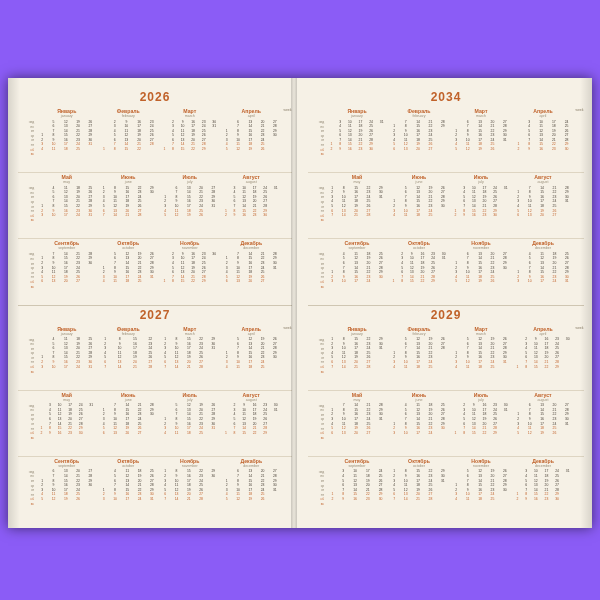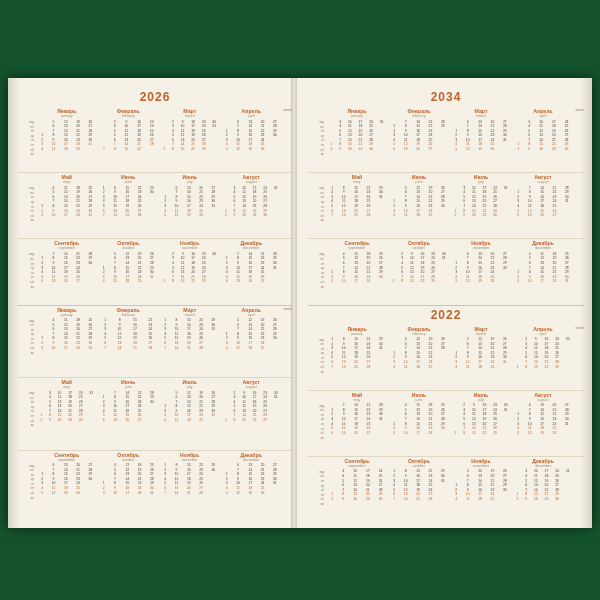--- a/index.html
+++ b/index.html
@@ -4,21 +4,21 @@
 <style>
   html,body{margin:0;padding:0;}
   body{
     width:600px;height:600px;
     background:#1a1a1a;
     font-family:"Liberation Sans", sans-serif;
     overflow:hidden;
   }
   #page{
     position:absolute;left:0;top:0;width:600px;height:600px;
-    background:#14532d;
+    background:#8b5cf6;
   }
   .spread{
     position:absolute;left:8px;top:78px;width:584px;height:450px;
     background:#f6f1e6;
     box-shadow:0 0 12px rgba(0,0,0,.55);
     display:flex;
   }
   .gutter{
     position:absolute;left:291px;top:78px;width:6px;height:450px;
     background:linear-gradient(to right,rgba(0,0,0,.18),rgba(0,0,0,.05),rgba(0,0,0,.18));
@@ -851,20 +851,21 @@
                 <div class="cell"></div>
                 <div class="cell"></div>
                 <div class="cell"></div>
                 <div class="cell"></div>
                 <div class="cell"></div>
               </div>
             </div>
           </div>
       </div>
       <div class="year-block">
+        <div class="year-title">2027</div>
         <div class="seasons" style="flex:1 1 auto;display:flex;flex-direction:column;">
             <div class="season">
               <div class="rowlabels">
                 <div class="rl">нед</div>
                 <div class="rl">пн</div>
                 <div class="rl">вт</div>
                 <div class="rl">ср</div>
                 <div class="rl">чт</div>
                 <div class="rl">пт</div>
                 <div class="rl sun">сб</div>
@@ -2267,21 +2268,21 @@
                 <div class="cell"></div>
                 <div class="cell"></div>
                 <div class="cell"></div>
                 <div class="cell"></div>
                 <div class="cell"></div>
               </div>
             </div>
           </div>
       </div>
       <div class="year-block">
-        <div class="year-title">2022</div>
+        <div class="year-title">2029</div>
         <div class="seasons" style="flex:1 1 auto;display:flex;flex-direction:column;">
             <div class="season">
               <div class="rowlabels">
                 <div class="rl">нед</div>
                 <div class="rl">пн</div>
                 <div class="rl">вт</div>
                 <div class="rl">ср</div>
                 <div class="rl">чт</div>
                 <div class="rl">пт</div>
                 <div class="rl sun">сб</div>

